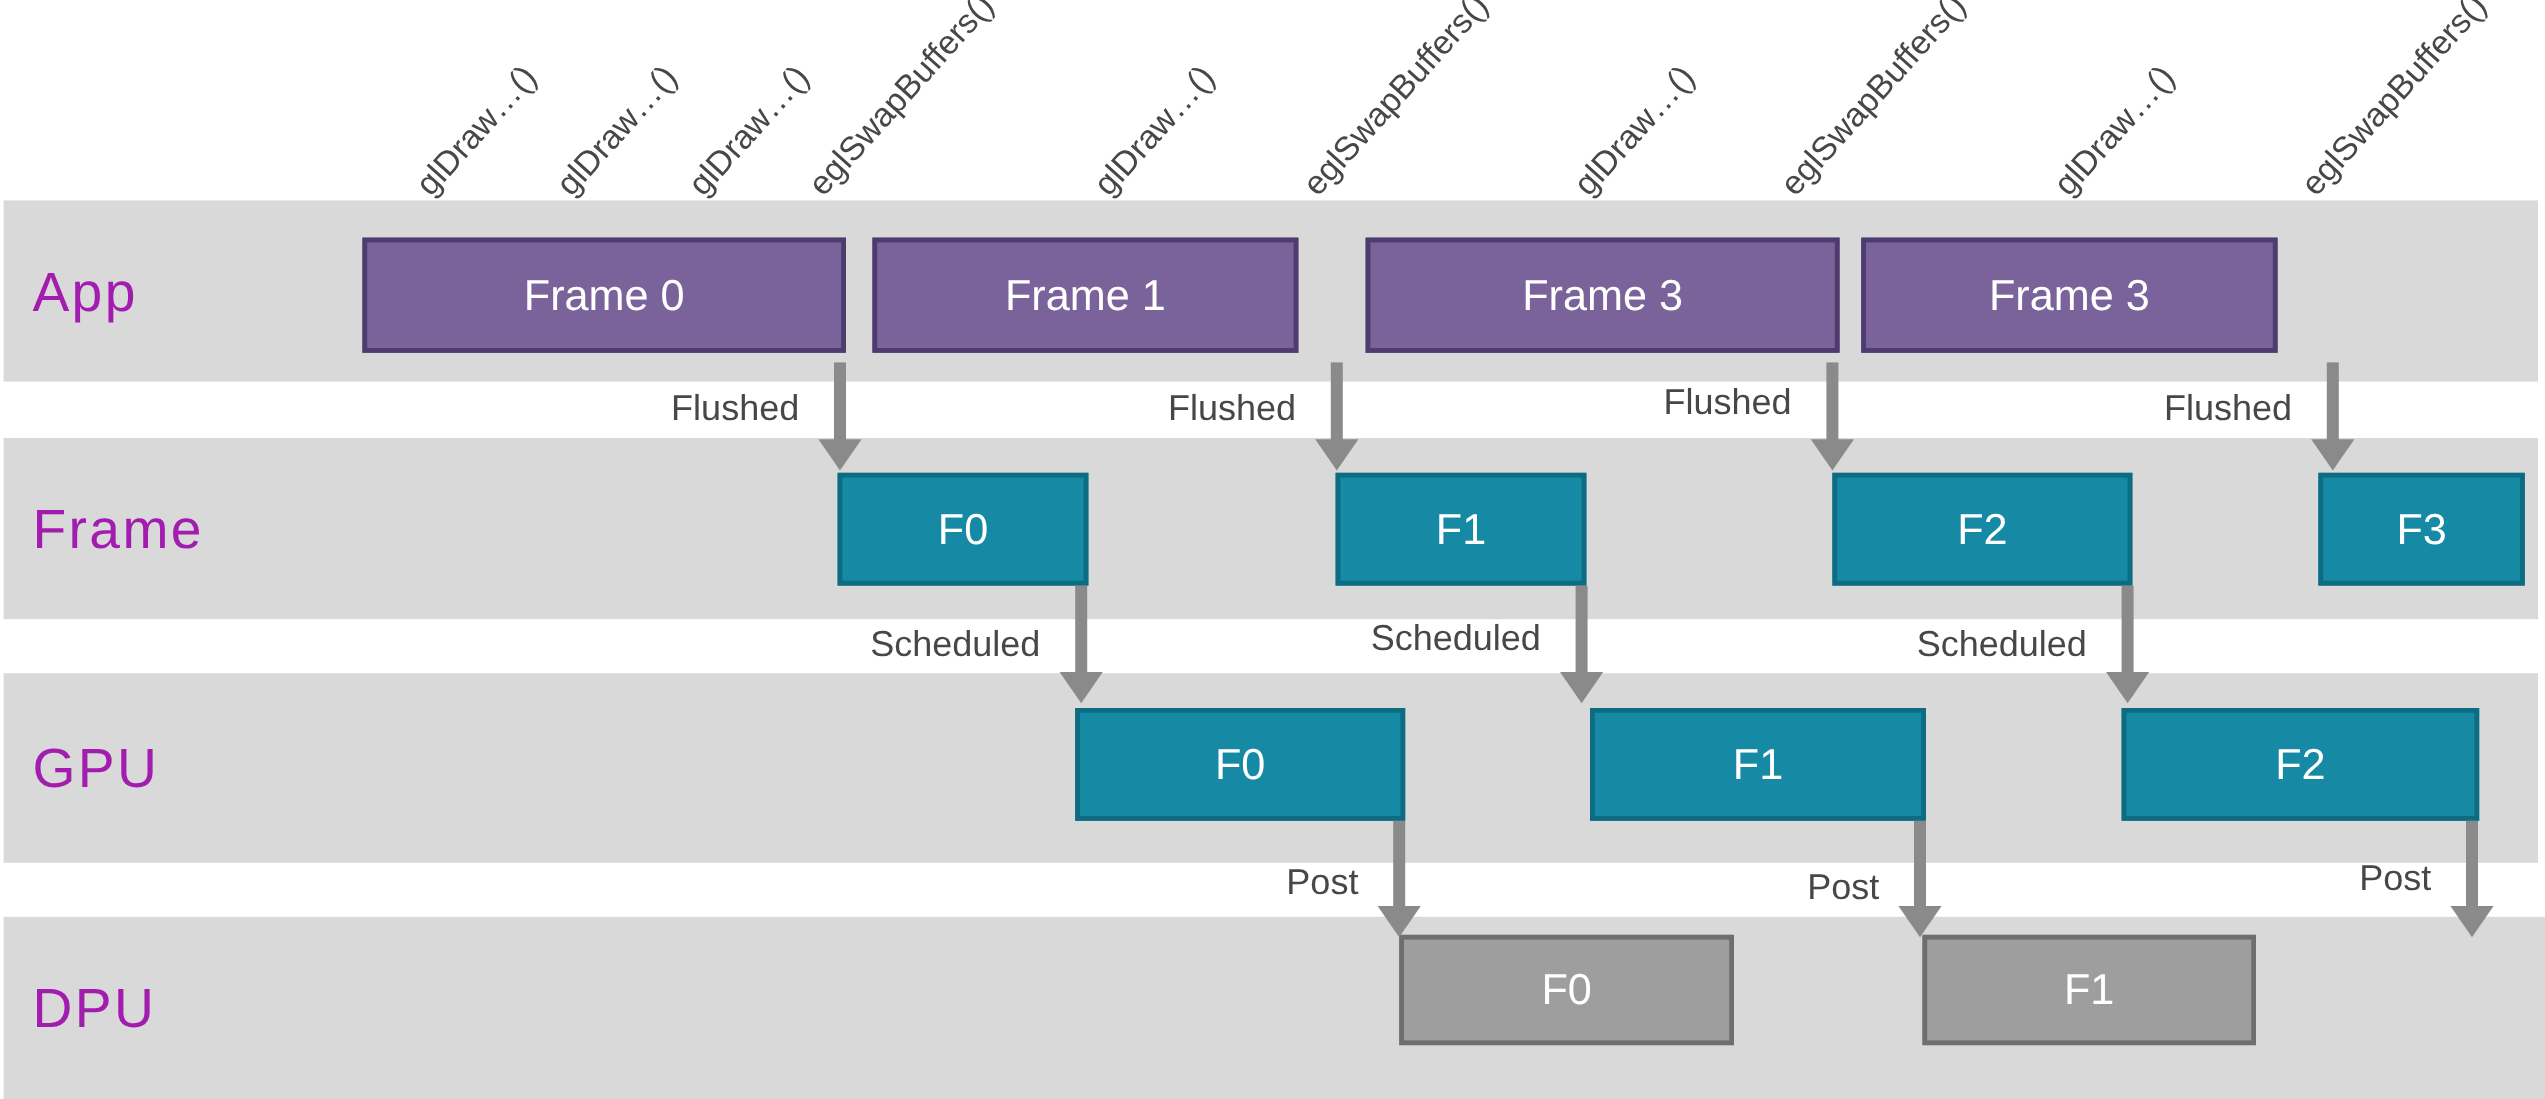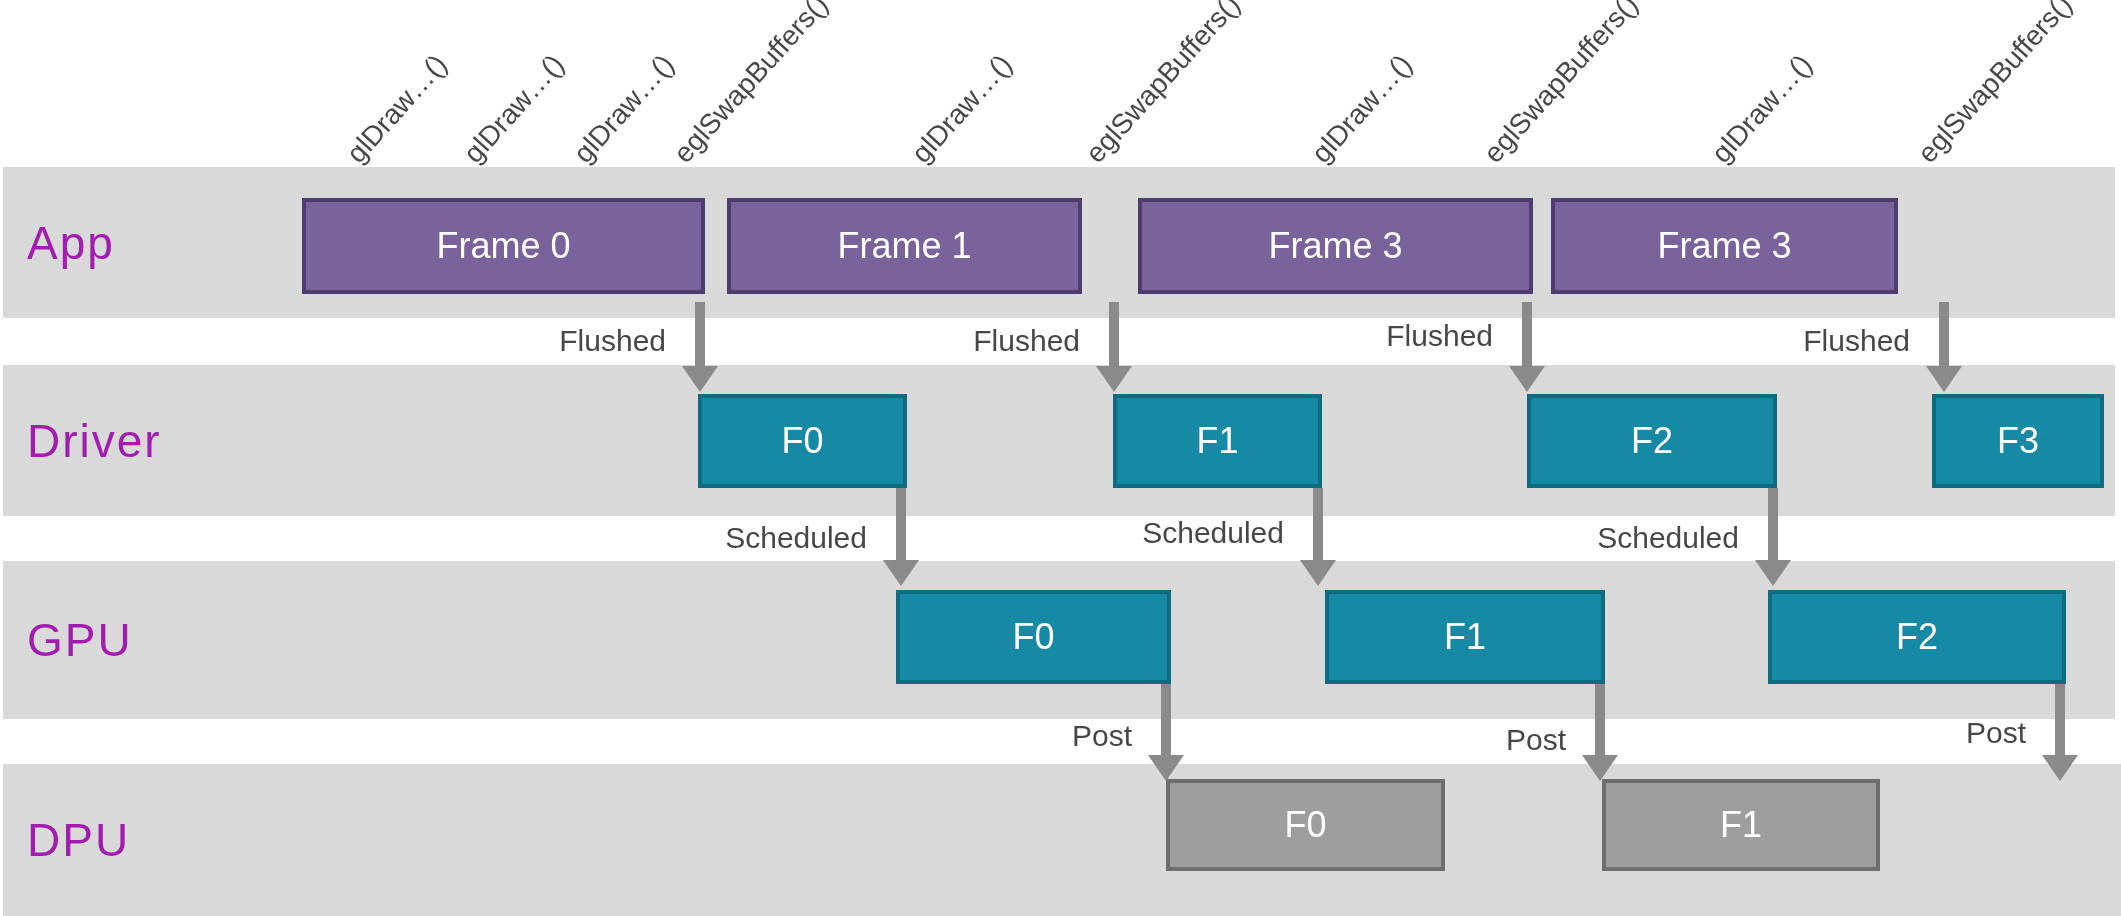--- a/index.html
+++ b/index.html
@@ -38,21 +38,21 @@
 </style>
 </head>
 <body>
 
 <div class="canvas">
 
   <div class="band" style="top:167px;height:151px;">
     <span class="row-label">App</span>
   </div>
   <div class="band" style="top:365px;height:151px;">
-    <span class="row-label">Driver</span>
+    <span class="row-label">Frame</span>
   </div>
   <div class="band" style="top:561px;height:158px;">
     <span class="row-label">GPU</span>
   </div>
   <div class="band" style="top:764px;height:152px;padding-left:24px;">
     <span class="row-label">DPU</span>
   </div>
 
   <span class="call-label" style="left:365px;">glDraw…()</span>
   <span class="call-label" style="left:482px;">glDraw…()</span>

